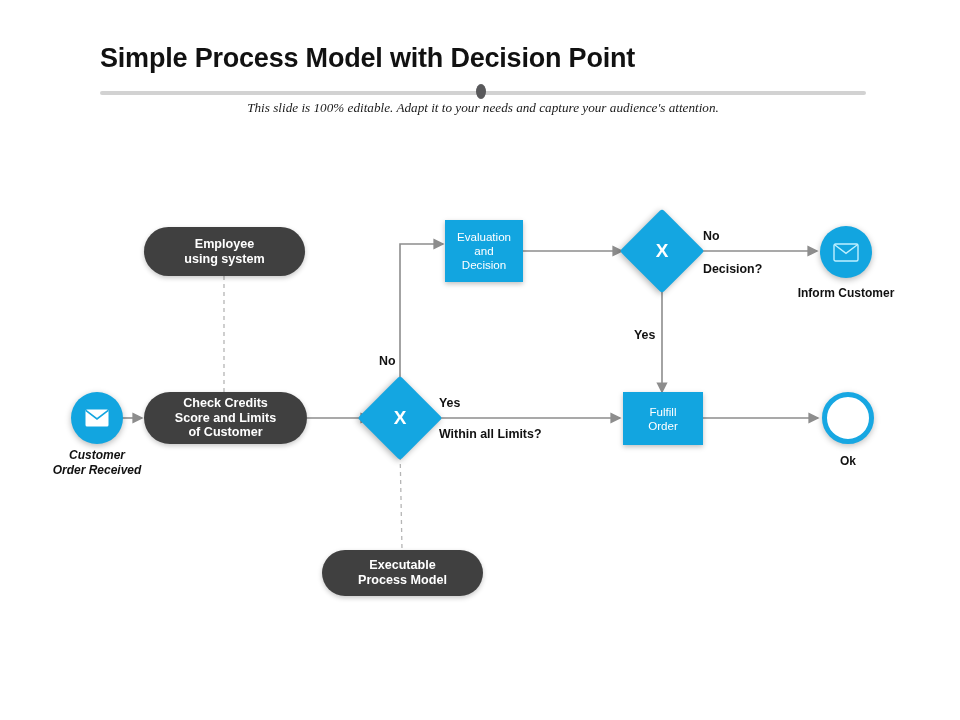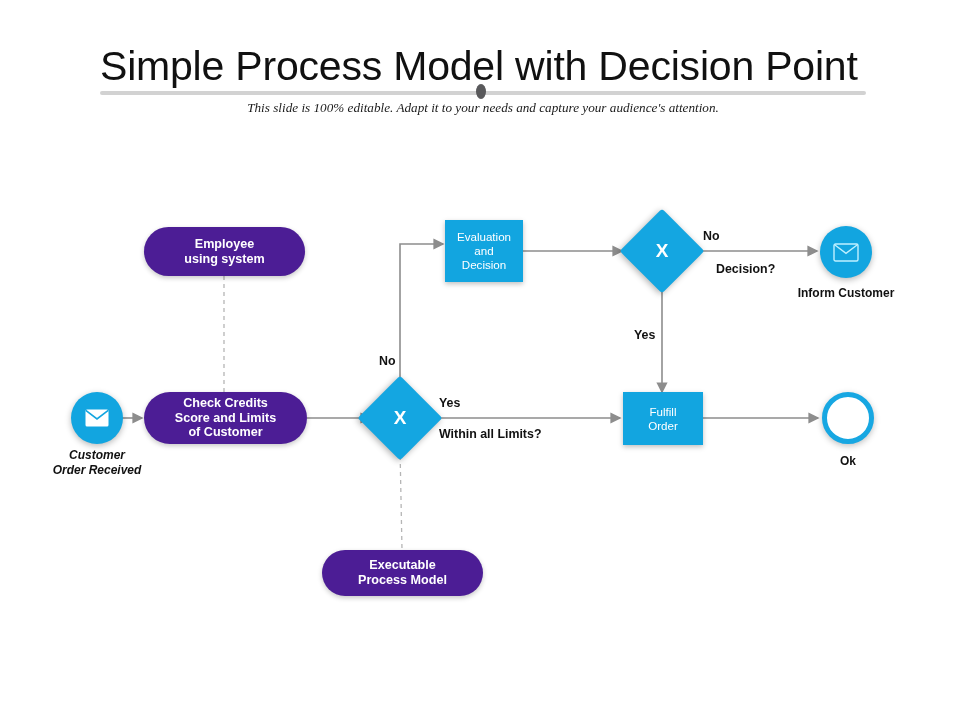--- a/index.html
+++ b/index.html
@@ -20,22 +20,22 @@
     inset: 0;
     background: #ffffff;
   }
 
   
   .title {
     position: absolute;
     left: 100px;
     top: 43px;
     width: 780px;
-    font-size: 41px;
-    font-weight: normal;
+    font-size: 27px;
+    font-weight: bold;
     color: #111111;
     letter-spacing: -0.2px;
     white-space: nowrap;
   }
   .divider {
     position: absolute;
     left: 100px;
     top: 91px;
     width: 766px;
     height: 4px;
@@ -78,21 +78,21 @@
     display: flex;
     align-items: center;
     justify-content: center;
     text-align: center;
     color: #ffffff;
     line-height: 1.18;
   }
 
   
   .pill {
-    background: #4c1d95;
+    background: #404040;
     border-radius: 999px;
     font-weight: bold;
     font-size: 12.6px;
     box-shadow: 0 2px 5px rgba(0,0,0,0.22);
   }
 
   
   .task {
     background: #12a5e0;
     font-size: 11.6px;
@@ -259,17 +259,17 @@
   <div class="label" style="left:798px; top:454px; width:100px;">Ok</div>
 
   <div class="edge-label" style="left:379px; top:354px;">No</div>
 
   <div class="edge-label" style="left:439px; top:396px;">Yes</div>
 
   <div class="edge-label" style="left:439px; top:427px;">Within all Limits?</div>
 
   <div class="edge-label" style="left:703px; top:229px;">No</div>
 
-  <div class="edge-label" style="left:703px; top:262px;margin-left:13px;">Decision?</div>
+  <div class="edge-label" style="left:703px; top:262px;">Decision?</div>
 
   <div class="edge-label" style="left:634px; top:328px;">Yes</div>
 
 </div>
 
 </body></html>

